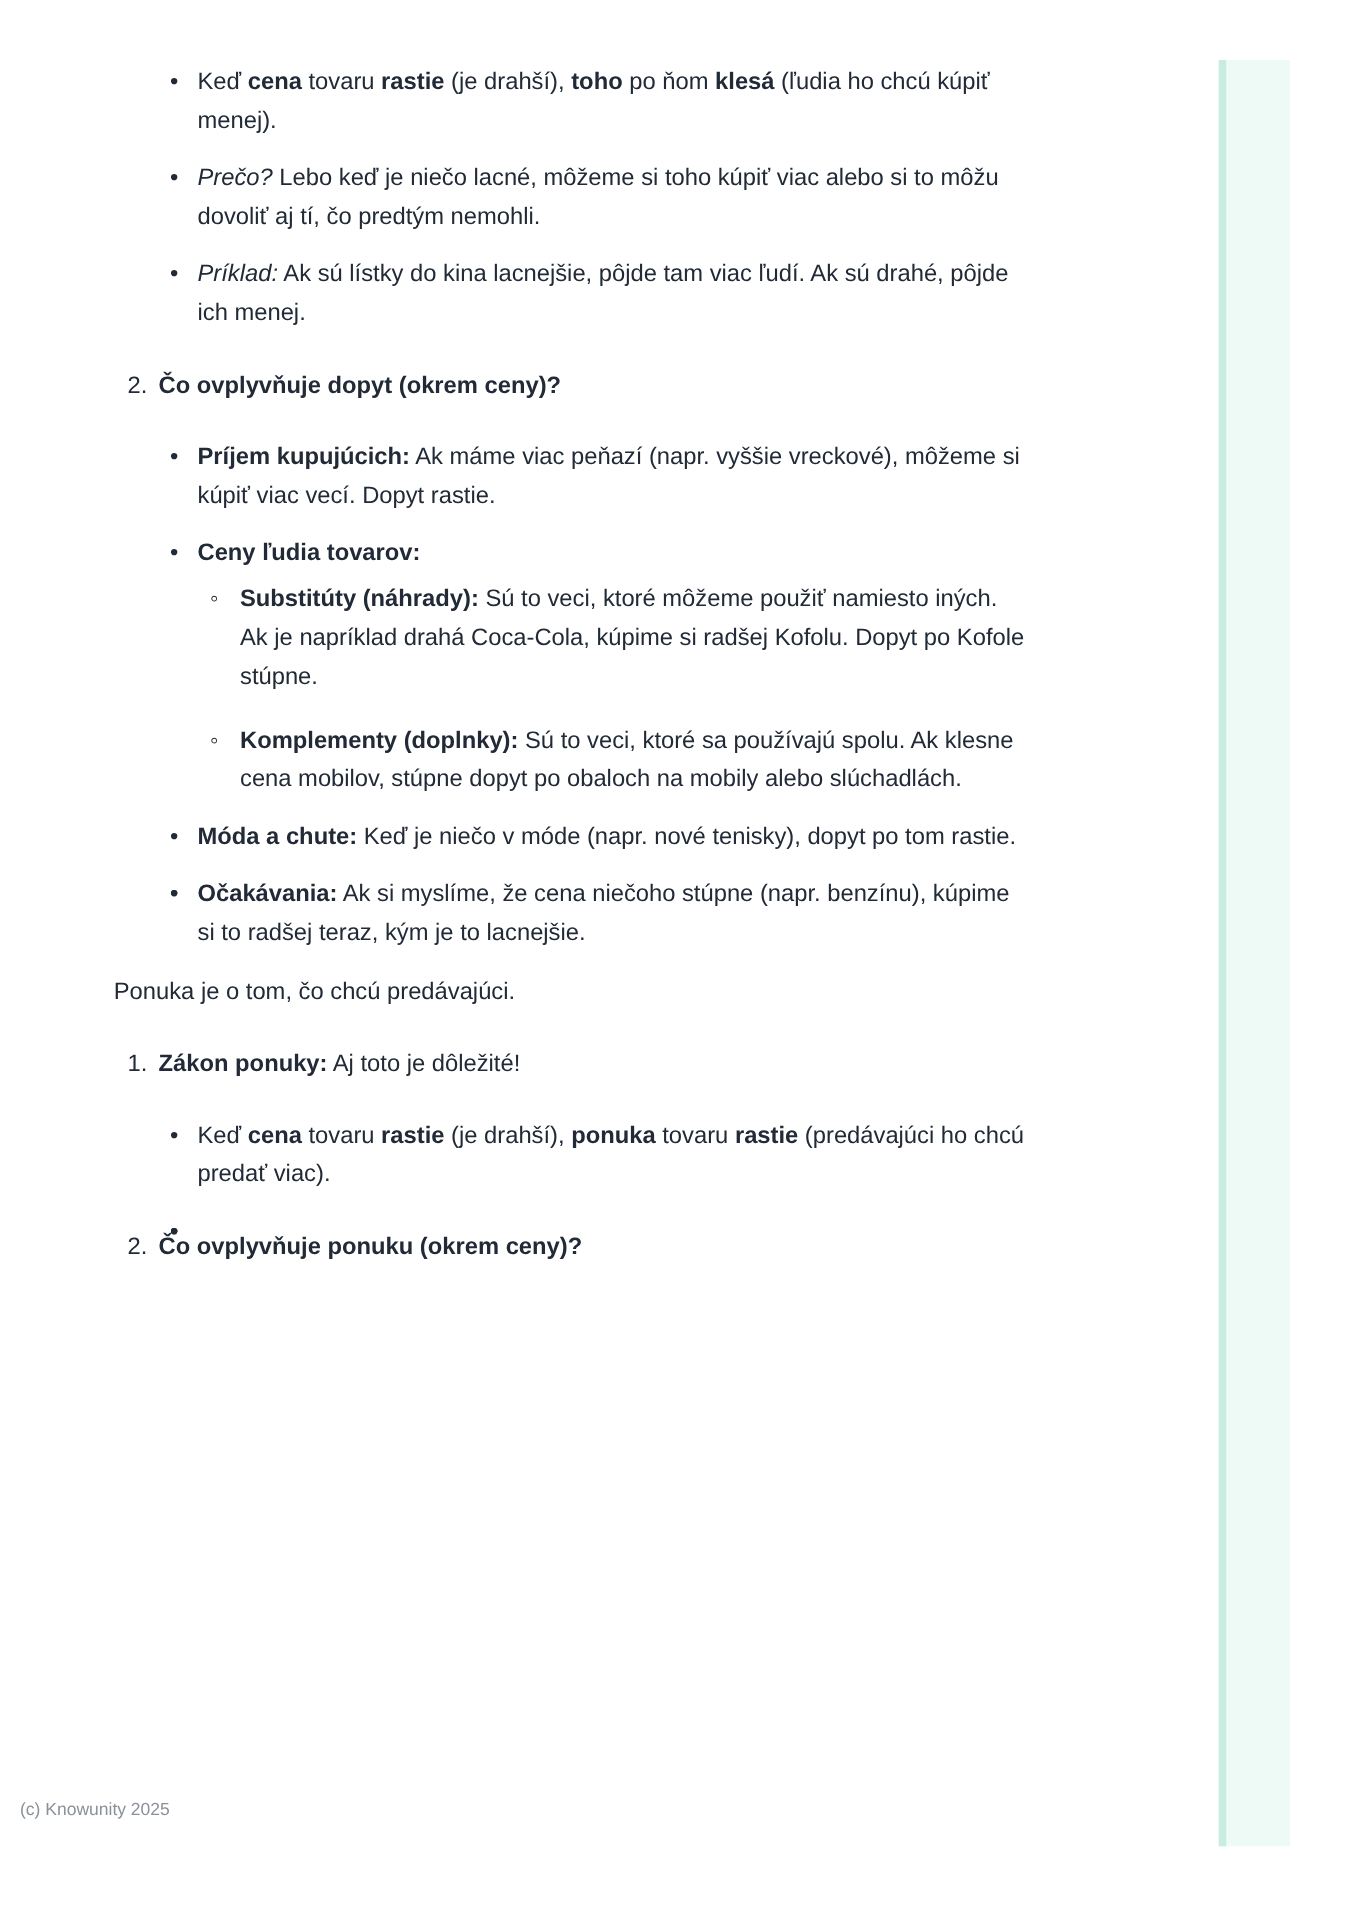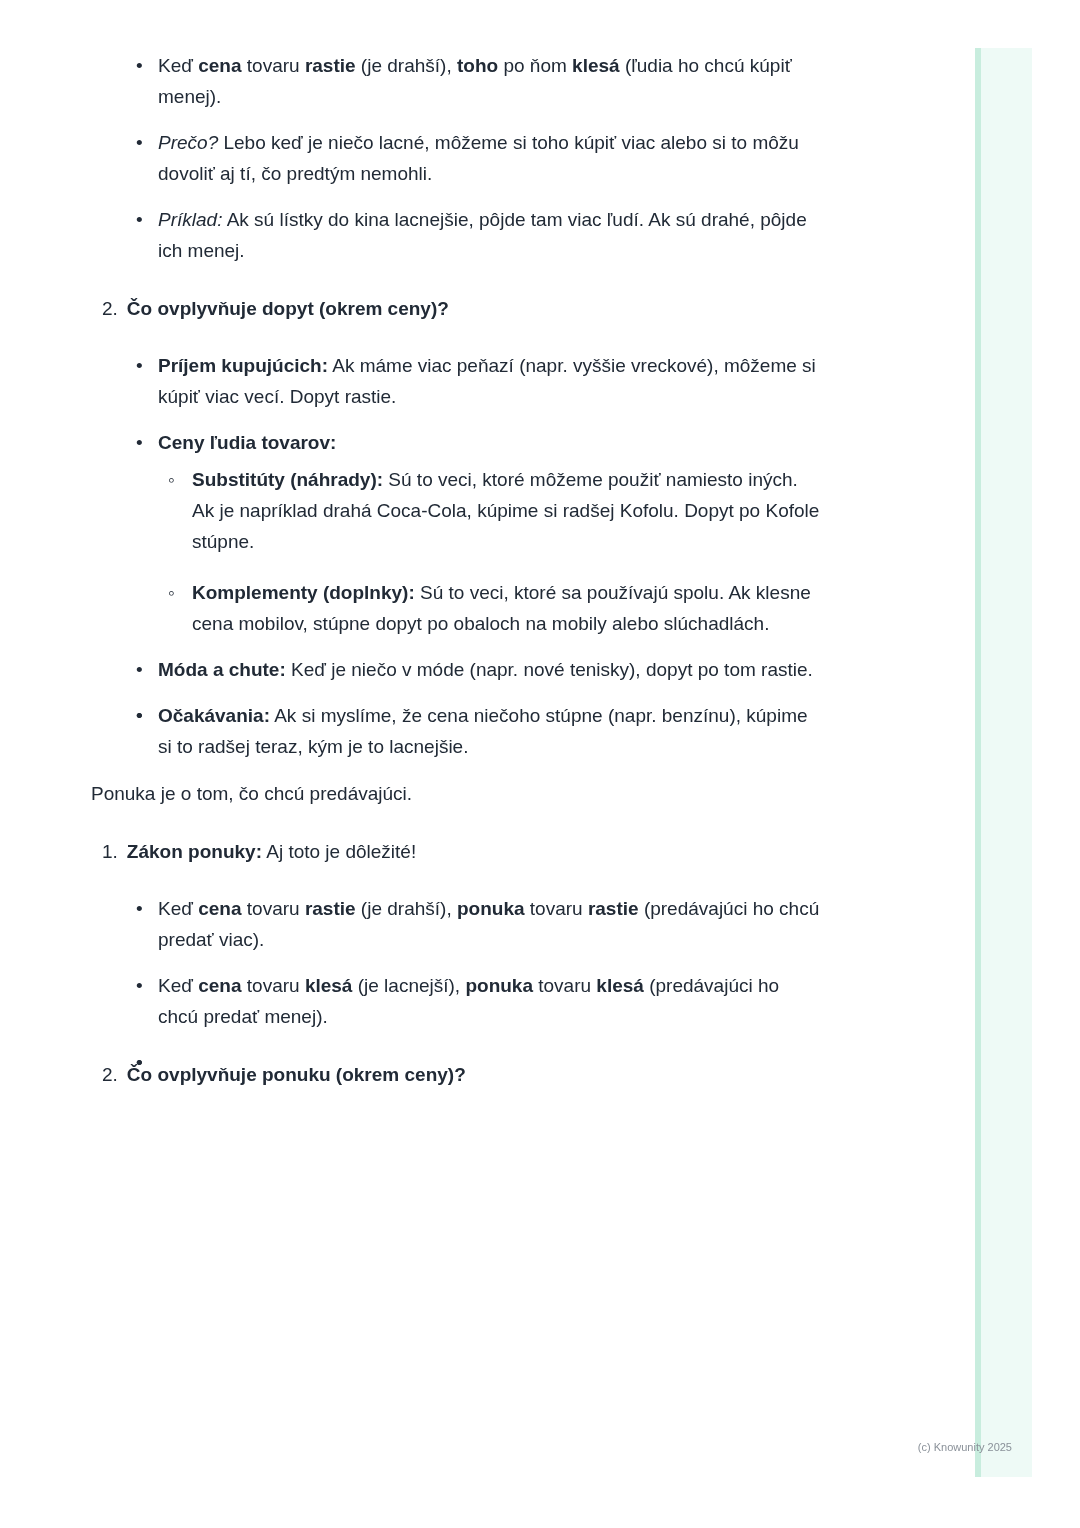--- a/index.html
+++ b/index.html
@@ -40,24 +40,24 @@
   .section-title {
     color: #8be2c4;
     font-size: 29px;
     line-height: 36px;
     font-weight: 700;
     margin: 20px 0 18px 0;
   }
   .intro { margin: 16px 0 27px 0; }
   .footer {
     position: absolute;
-    top: 1438px; left: 4px;
+    top: 1438px; left: 16px;
     width: 1008px;
-    text-align: right;
-    font-size: 11px;
+    text-align: left;
+    font-size: 14px;
     line-height: 18px;
     color: #8a9199;
   }
 </style>
 </head>
 <body>
 
 <div class="page">
 
   <div class="side-accent"></div>
@@ -124,21 +124,20 @@
       <span class="txt"><span class="b">Zákon ponuky:</span><span> Aj toto je dôležité!</span></span>
     </div>
 
     <ul class="l1">
       <li>
         <span class="mk1">•</span>
         <span class="txt"><span>Keď </span><span class="b">cena</span><span> tovaru </span><span class="b">rastie</span><span> (je drahší), </span><span class="b">ponuka</span><span> tovaru </span><span class="b">rastie</span><span> (predávajúci ho chcú predať viac).</span></span>
       </li>
       <li>
         <span class="mk1">•</span>
-        <span class="txt"><span>Keď </span><span class="b">cena</span><span> tovaru </span><span class="b">klesá</span><span> (je lacnejší), </span><span class="b">ponuka</span><span> tovaru </span><span class="b">klesá</span><span> (predávajúci ho chcú predať menej).</span></span>
       </li>
       <li>
         <span class="mk1">•</span>
       </li>
       <li>
         <span class="mk1">•</span>
       </li>
     </ul>
 
     <div class="oli">

